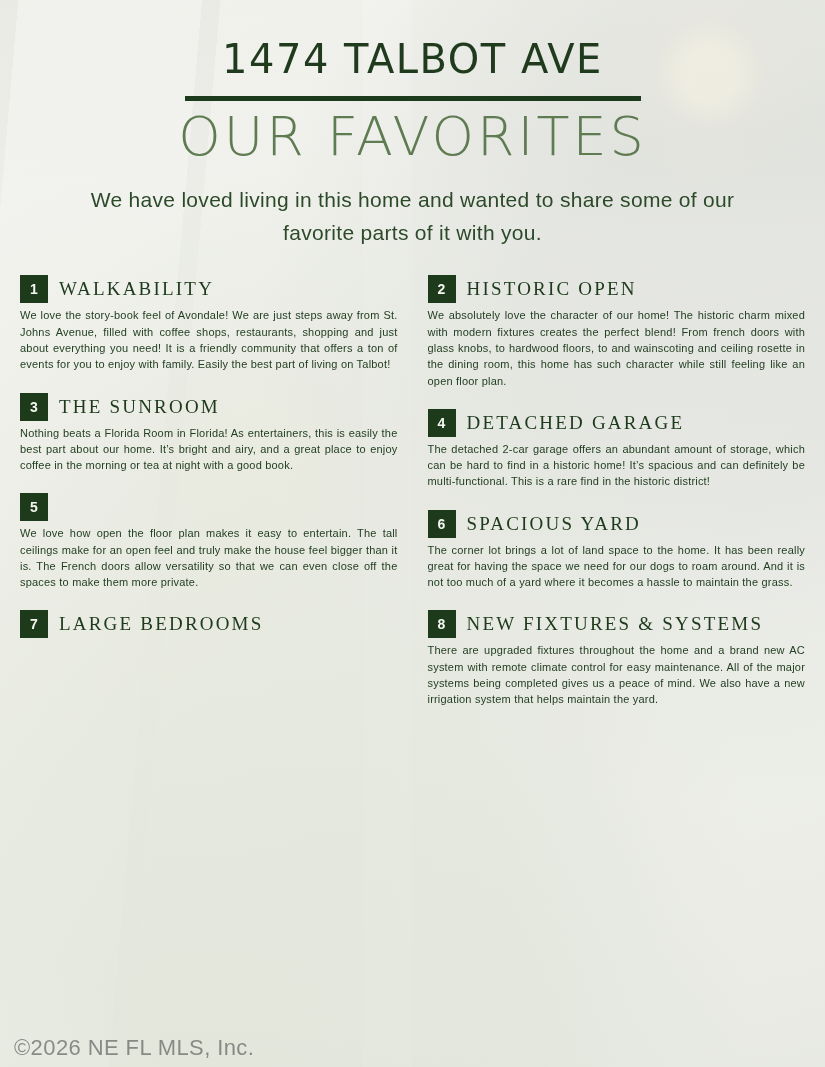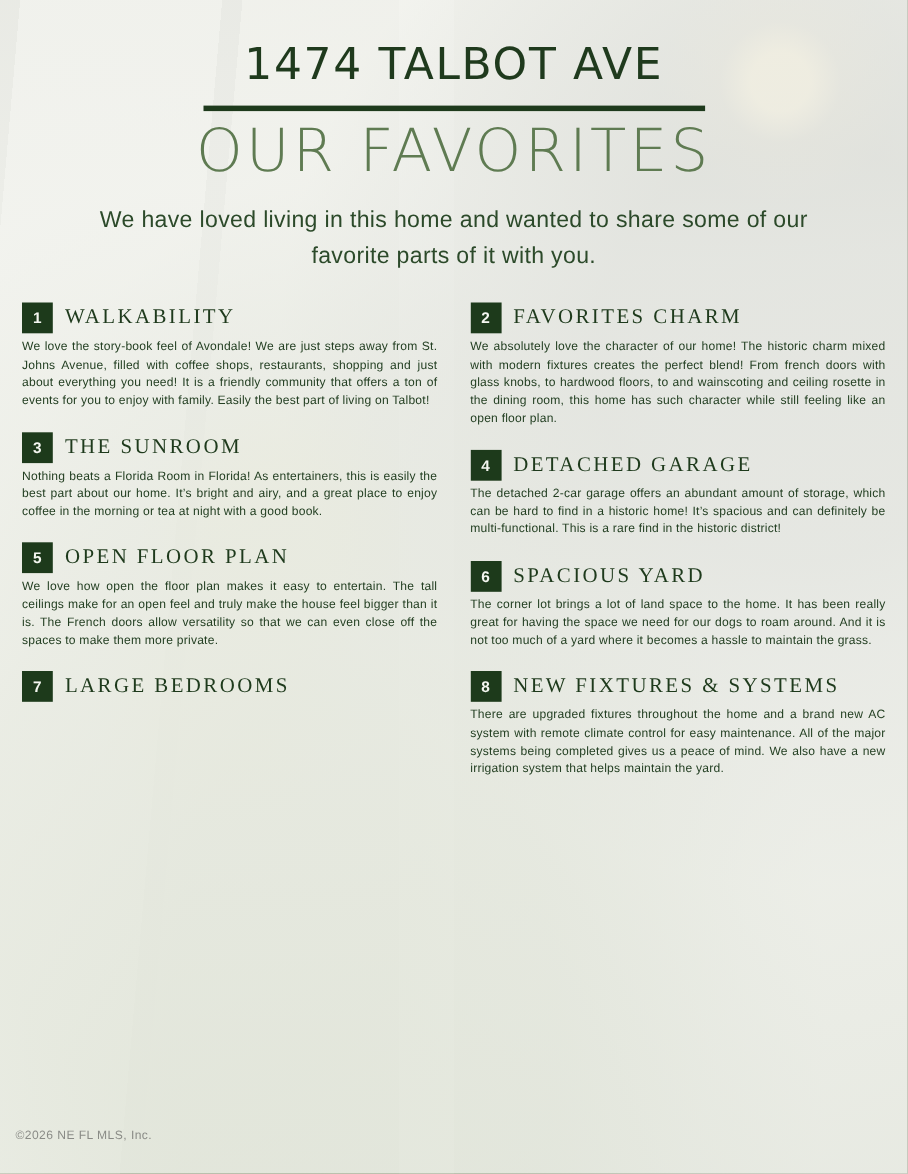--- a/index.html
+++ b/index.html
@@ -125,22 +125,22 @@
     line-height: 1.48;
     color: #233f22;
     text-align: justify;
     letter-spacing: 0.2px;
   }
 
   
   #watermark {
     position: absolute;
     left: 14px;
-    bottom: 29px;
-    font-size: 11px;
+    bottom: 6px;
+    font-size: 22px;
     color: rgba(60,60,60,0.55);
     letter-spacing: 0.4px;
   }
 </style>
 </head>
 <body>
 
 <div id="bg"></div>
 <div id="scrim"></div>
 
@@ -167,40 +167,39 @@
         <div class="item-head">
           <div class="num">3</div>
           <div class="item-title">THE SUNROOM</div>
         </div>
         <div class="item-body">Nothing beats a Florida Room in Florida! As entertainers, this is easily the best part about our home. It’s bright and airy, and a great place to enjoy coffee in the morning or tea at night with a good book.</div>
       </div>
 
       <div class="item">
         <div class="item-head">
           <div class="num">5</div>
-          <div class="item-title">OPEN FLOOR PLAN</div>
         </div>
         <div class="item-body">We love how open the floor plan makes it easy to entertain. The tall ceilings make for an open feel and truly make the house feel bigger than it is. The French doors allow versatility so that we can even close off the spaces to make them more private.</div>
       </div>
 
       <div class="item">
         <div class="item-head">
           <div class="num">7</div>
           <div class="item-title">LARGE BEDROOMS</div>
         </div>
       </div>
 
     </div>
 
     <div class="col">
 
       <div class="item">
         <div class="item-head">
           <div class="num">2</div>
-          <div class="item-title">FAVORITES CHARM</div>
+          <div class="item-title">HISTORIC OPEN</div>
         </div>
         <div class="item-body">We absolutely love the character of our home! The historic charm mixed with modern fixtures creates the perfect blend! From french doors with glass knobs, to hardwood floors, to and wainscoting and ceiling rosette in the dining room, this home has such character while still feeling like an open floor plan.</div>
       </div>
 
       <div class="item">
         <div class="item-head">
           <div class="num">4</div>
           <div class="item-title">DETACHED GARAGE</div>
         </div>
         <div class="item-body">The detached 2-car garage offers an abundant amount of storage, which can be hard to find in a historic home! It’s spacious and can definitely be multi-functional. This is a rare find in the historic district!</div>

